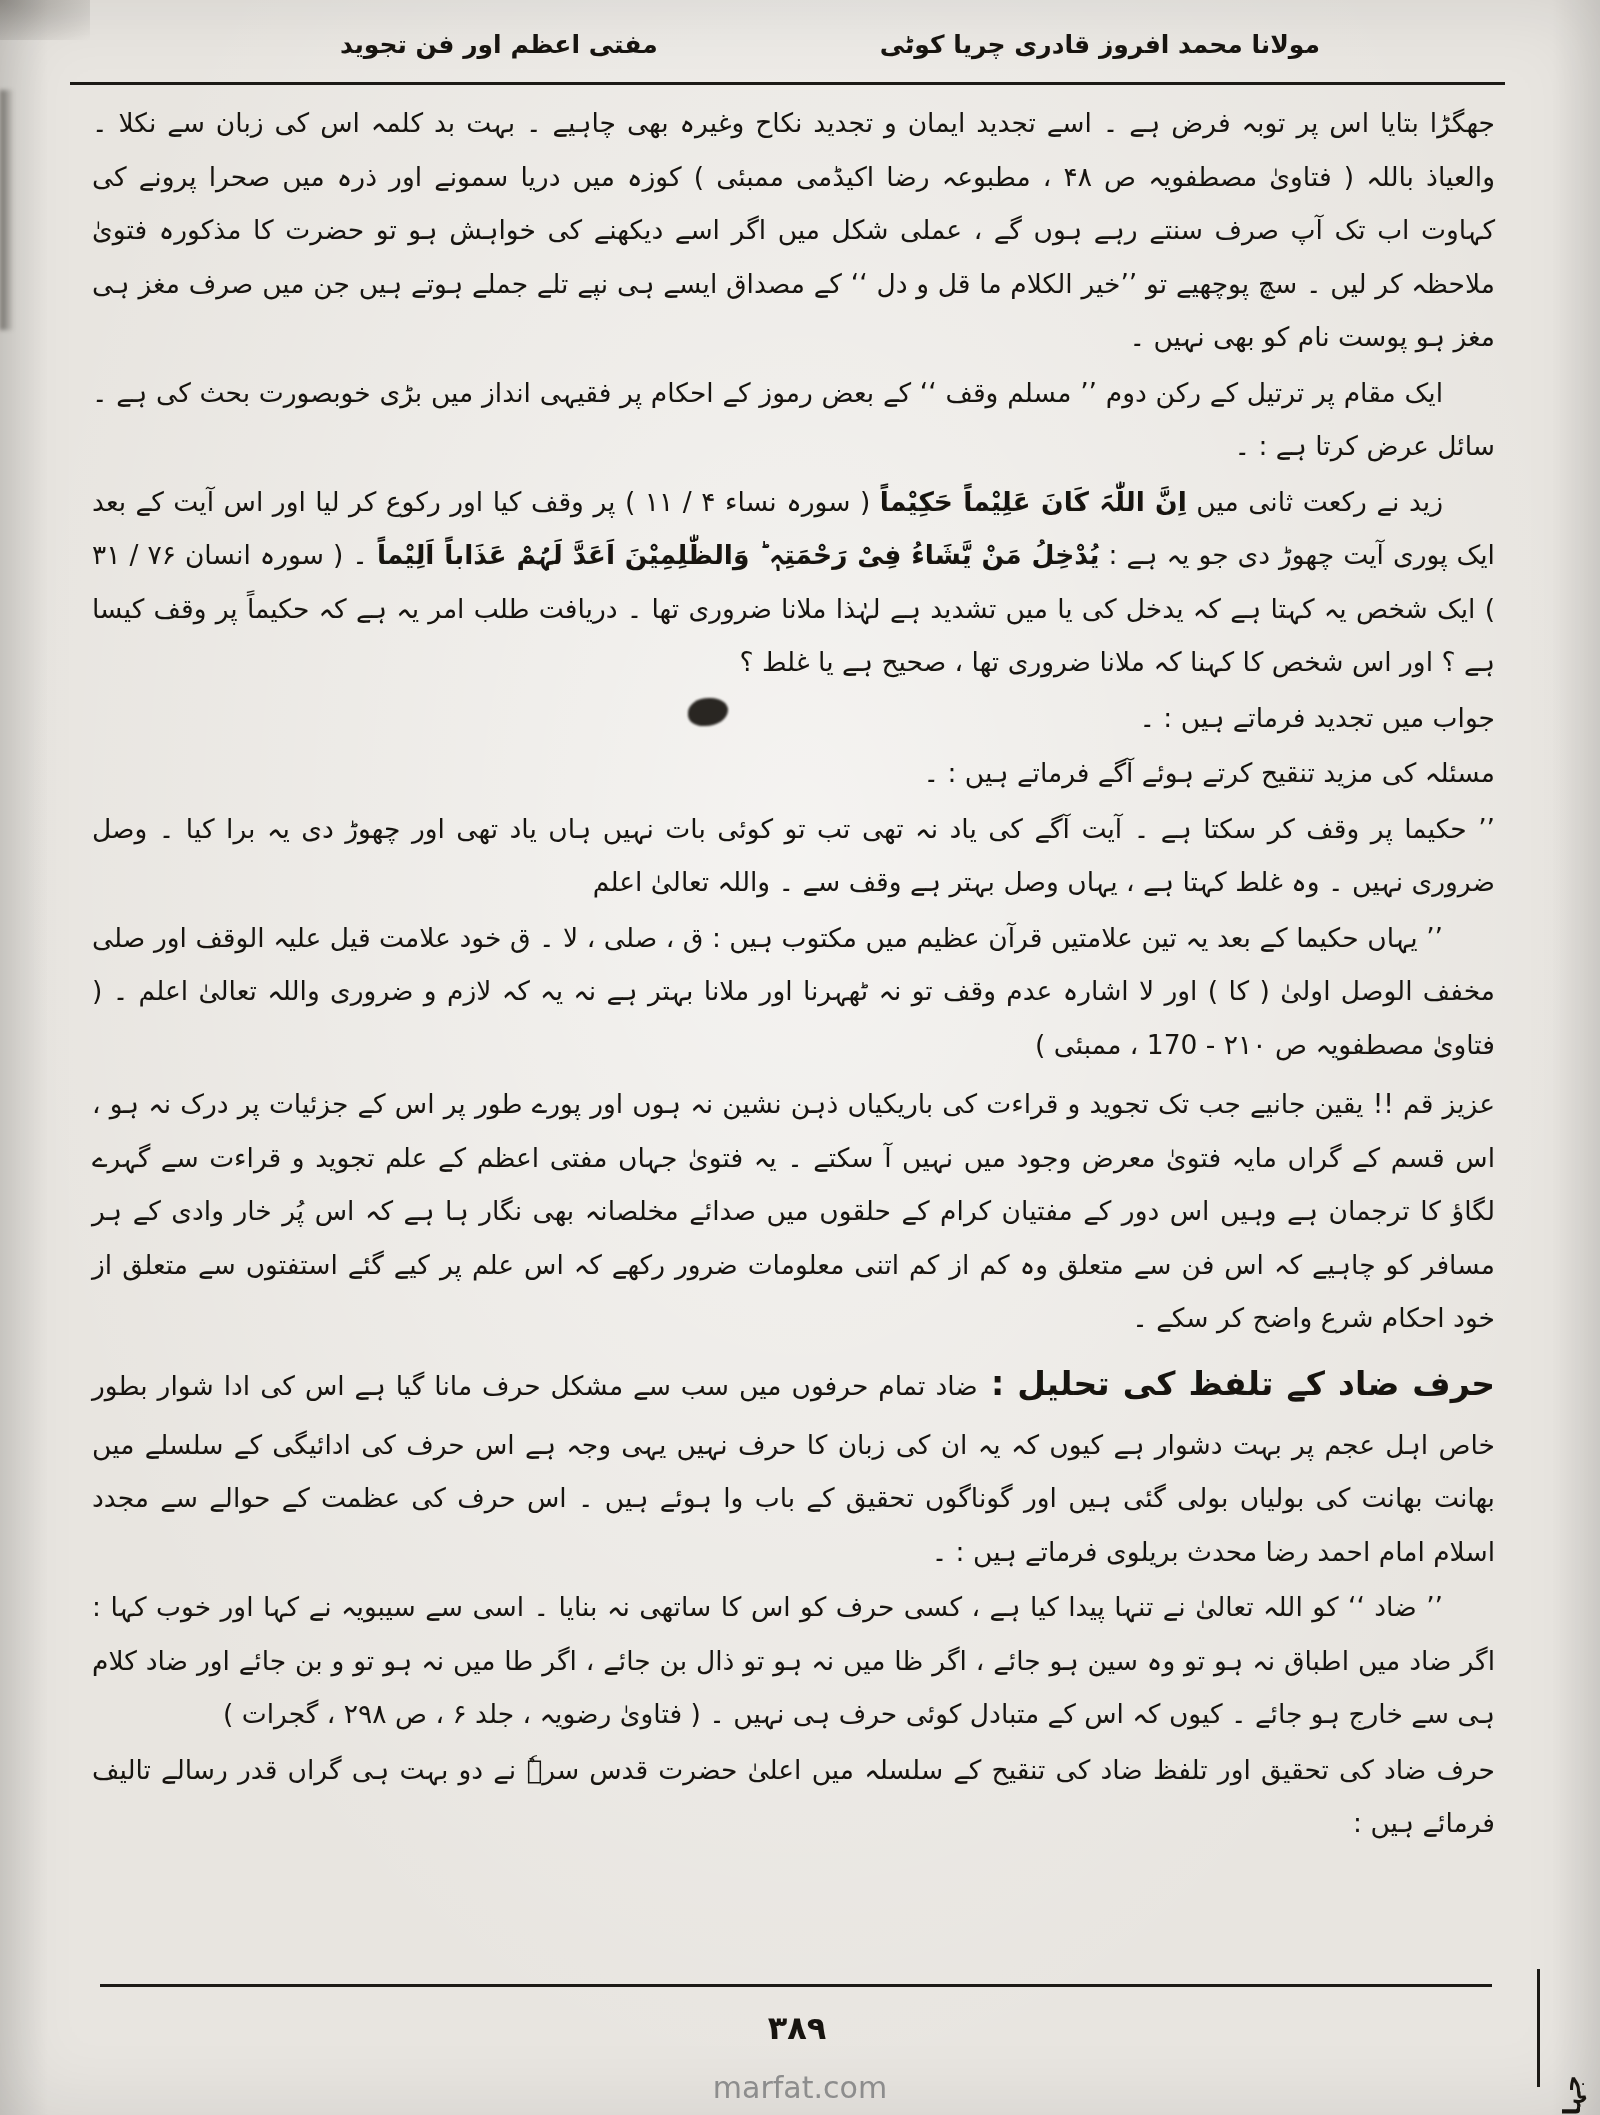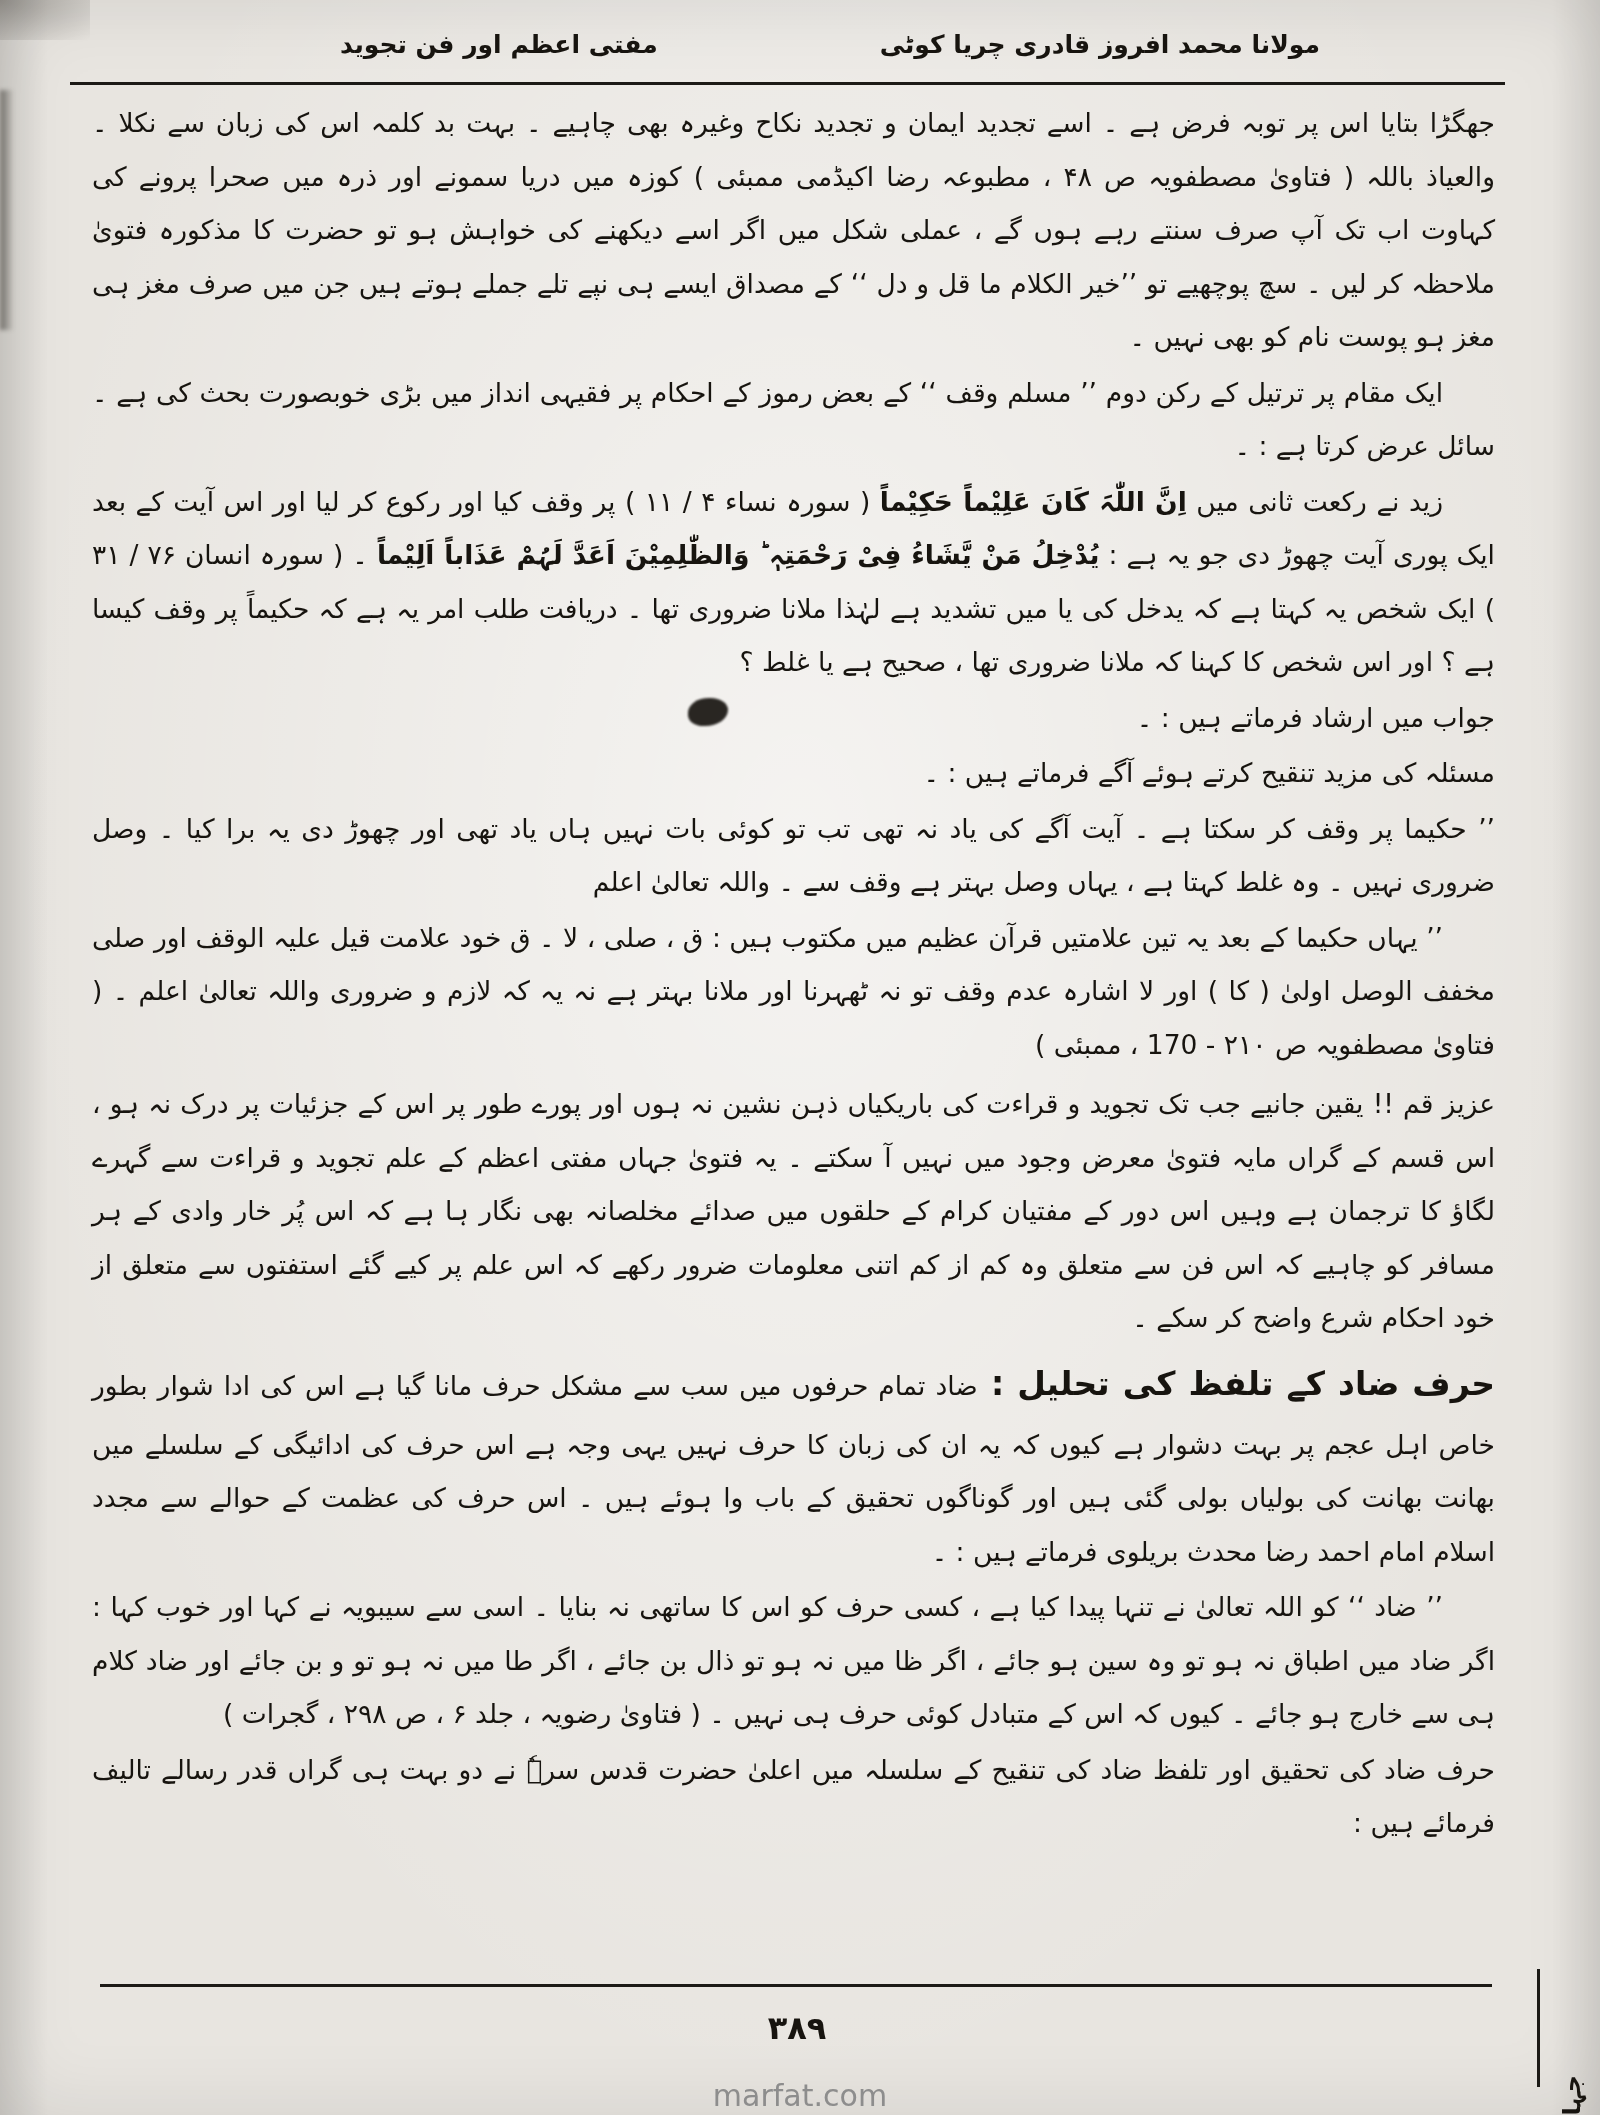--- a/index.html
+++ b/index.html
@@ -82,21 +82,21 @@
     bottom: 68px;
     left: 0;
     right: 6px;
     text-align: center;
     font-size: 32px;
     font-weight: bold;
     letter-spacing: 2px;
   }
   .watermark {
     position: absolute;
-    bottom: 2px;
+    bottom: 10px;
     left: 0;
     right: 0;
     text-align: center;
     font-size: 30px;
     color: #8d8d8d;
     font-family: "DejaVu Sans", sans-serif;
     direction: ltr;
   }
   .spine-title {
     position: absolute;
@@ -162,21 +162,21 @@
   <hr class="rule rule-top">
 
   <main class="body-text">
 
     <p>جھگڑا بتایا اس پر توبہ فرض ہے ۔ اسے تجدید ایمان و تجدید نکاح وغیرہ بھی چاہیے ۔ بہت بد کلمہ اس کی زبان سے نکلا ۔ والعیاذ باللہ ( فتاویٰ مصطفویہ ص ۴۸ ، مطبوعہ رضا اکیڈمی ممبئی )  کوزہ میں دریا سمونے اور ذرہ میں صحرا پرونے کی کہاوت اب تک آپ صرف سنتے رہے ہوں گے ، عملی شکل میں اگر اسے دیکھنے کی خواہش ہو تو حضرت کا مذکورہ فتویٰ ملاحظہ کر لیں ۔ سچ پوچھیے تو ’’خیر الکلام ما قل و دل ‘‘ کے مصداق ایسے ہی نپے تلے جملے ہوتے ہیں جن میں صرف مغز ہی مغز ہو پوست نام کو بھی نہیں ۔</p>
 
     <p class="indent">ایک مقام پر ترتیل کے رکن دوم ’’ مسلم وقف ‘‘ کے بعض رموز کے احکام پر فقیہی انداز میں بڑی خوبصورت بحث کی ہے ۔ سائل عرض کرتا ہے : ۔</p>
 
     <p class="indent"><span>زید نے رکعت ثانی میں </span><span class="verse">اِنَّ اللّٰہَ کَانَ عَلِیْماً حَکِیْماً</span><span> ( سورہ نساء ۴ / ۱۱ ) پر وقف کیا اور رکوع کر لیا اور اس آیت کے بعد ایک پوری آیت چھوڑ دی جو یہ ہے : </span><span class="verse">یُدْخِلُ مَنْ یَّشَاءُ فِیْ رَحْمَتِہٖ ؕ وَالظّٰلِمِیْنَ اَعَدَّ لَہُمْ عَذَاباً اَلِیْماً</span><span> ۔ ( سورہ انسان ۷۶ / ۳۱ ) ایک شخص یہ کہتا ہے کہ یدخل کی یا میں تشدید ہے لہٰذا ملانا ضروری تھا ۔ دریافت طلب امر یہ ہے کہ حکیماً پر وقف کیسا ہے ؟ اور اس شخص کا کہنا کہ ملانا ضروری تھا ، صحیح ہے یا غلط ؟</span></p>
 
-    <p>جواب میں ارشاد فرماتے ہیں : ۔</p>
+    <p>جواب میں تجدید فرماتے ہیں : ۔</p>
 
     <p>مسئلہ کی مزید تنقیح کرتے ہوئے آگے فرماتے ہیں : ۔</p>
 
     <p>’’ حکیما پر وقف کر سکتا ہے ۔ آیت آگے کی یاد نہ تھی تب تو کوئی بات نہیں ہاں یاد تھی اور چھوڑ دی یہ برا کیا ۔ وصل ضروری نہیں ۔ وہ غلط کہتا ہے ، یہاں وصل بہتر ہے وقف سے ۔ واللہ تعالیٰ اعلم</p>
 
     <p class="indent">’’ یہاں حکیما کے بعد یہ تین علامتیں قرآن عظیم میں مکتوب ہیں : ق ، صلی ، لا ۔ ق خود علامت قیل علیہ الوقف اور صلی مخفف الوصل اولیٰ ( کا ) اور لا اشارہ عدم وقف تو نہ ٹھہرنا اور ملانا بہتر ہے نہ یہ کہ لازم و ضروری واللہ تعالیٰ اعلم ۔ ( فتاویٰ مصطفویہ ص ۲۱۰ - 170 ، ممبئی )</p>
 
     <p class="small-gap">عزیز قم !! یقین جانیے جب تک تجوید و قراءت کی باریکیاں ذہن نشین نہ ہوں اور پورے طور پر اس کے جزئیات پر درک نہ ہو ، اس قسم کے گراں مایہ فتویٰ معرض وجود میں نہیں آ سکتے ۔ یہ فتویٰ جہاں مفتی اعظم کے علم تجوید و قراءت سے گہرے لگاؤ کا ترجمان ہے وہیں اس دور کے مفتیان کرام کے حلقوں میں صدائے مخلصانہ بھی نگار ہا ہے کہ اس پُر خار وادی کے ہر مسافر کو چاہیے کہ اس فن سے متعلق وہ کم از کم اتنی معلومات ضرور رکھے کہ اس علم پر کیے گئے استفتوں سے متعلق از خود احکام شرع واضح کر سکے ۔</p>
 
     <p class="small-gap"><span class="inline-heading">حرف ضاد کے تلفظ کی تحلیل : </span><span>ضاد تمام حرفوں میں سب سے مشکل حرف مانا گیا ہے اس کی ادا   شوار بطور خاص اہل عجم پر بہت دشوار ہے کیوں کہ یہ ان کی زبان کا حرف نہیں یہی وجہ ہے اس حرف کی ادائیگی کے سلسلے میں بھانت بھانت کی بولیاں بولی گئی ہیں اور گوناگوں تحقیق کے باب وا ہوئے ہیں ۔ اس حرف کی عظمت کے حوالے سے مجدد اسلام امام احمد رضا محدث بریلوی فرماتے ہیں : ۔</span></p>

